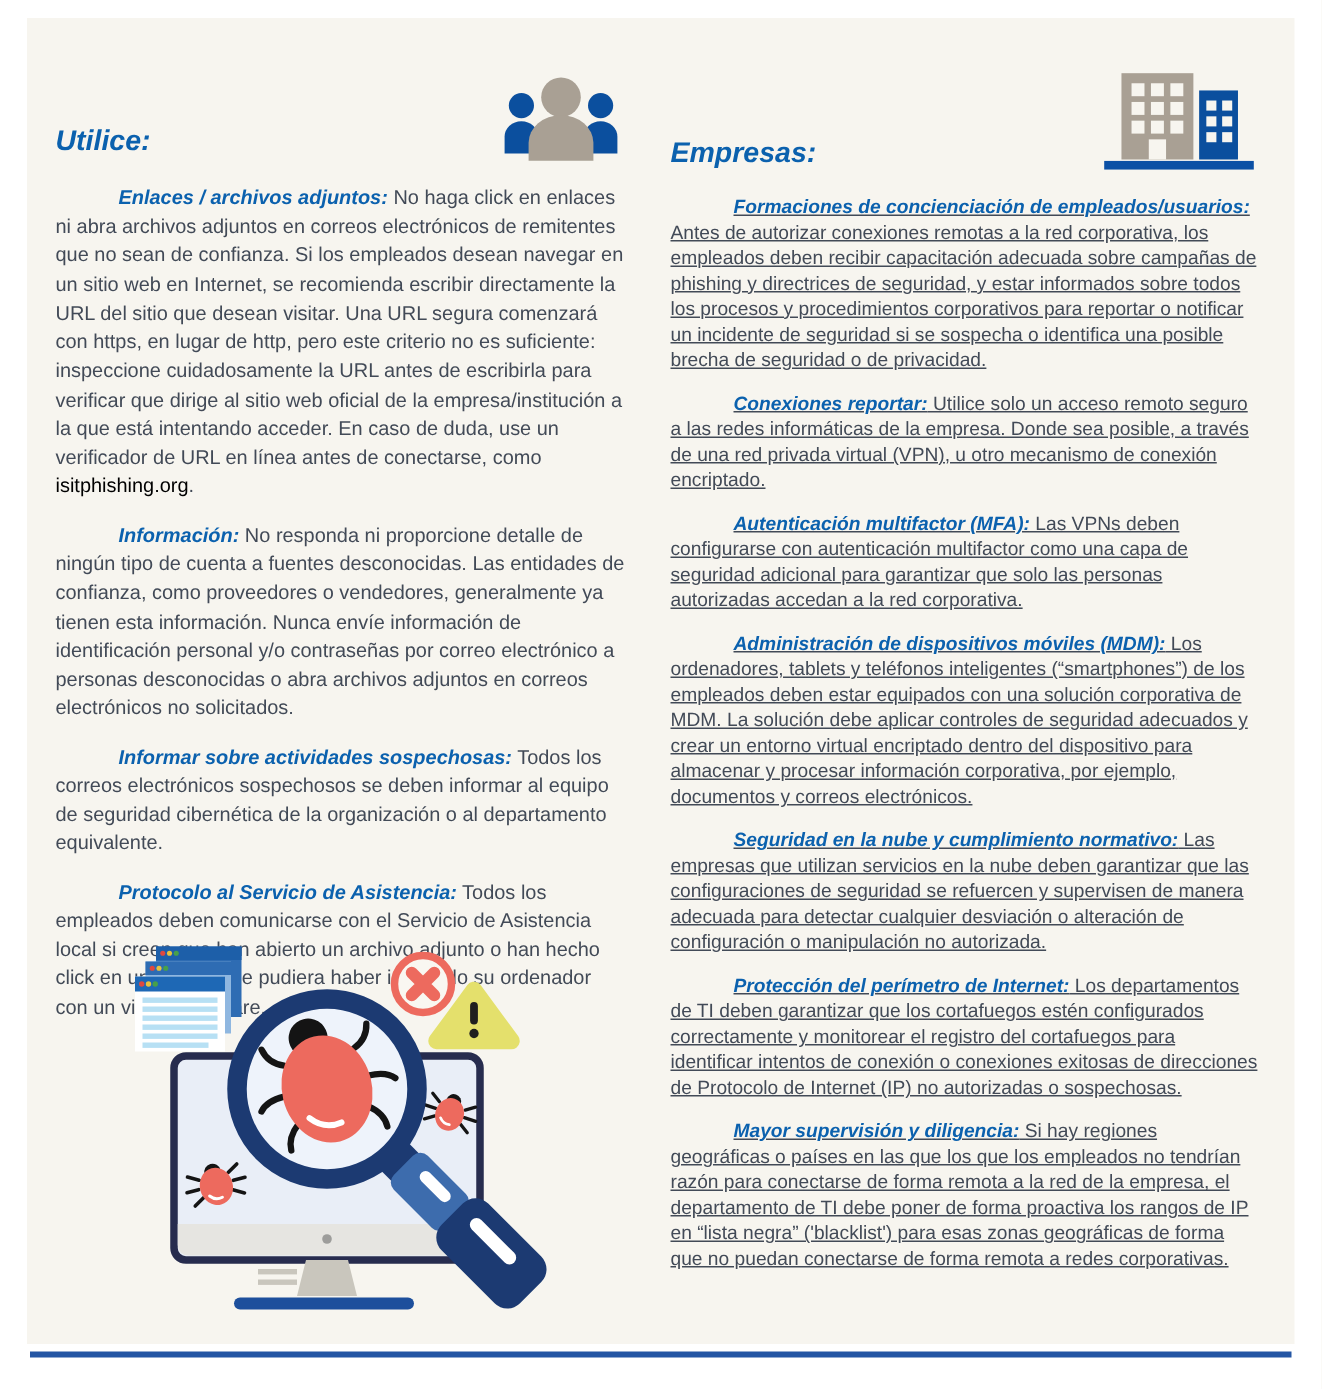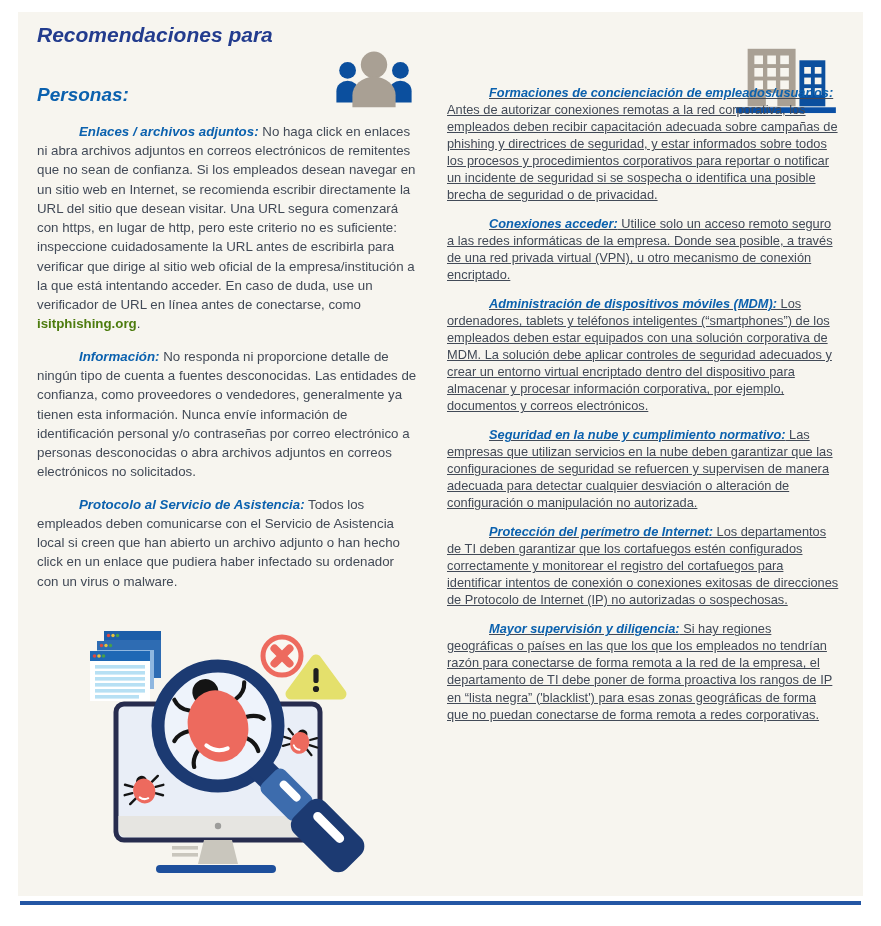--- a/index.html
+++ b/index.html
@@ -28,30 +28,30 @@
   .section-heading{
     font-size:19px;font-weight:bold;font-style:italic;color:#0b61ae;
     margin:0 0 15px 0;line-height:1.2;
   }
   .col-right .section-heading{margin-top:8px;margin-bottom:14px;}
   .para{
     font-size:13.3px;line-height:1.45;color:#424a57;margin:0 0 13px 0;
   }
   .col-right .para{font-size:12.8px;line-height:1.33;margin-bottom:12px;text-decoration:underline;}
   .para .lead{font-weight:bold;font-style:italic;color:#0b61ae;margin-left:42px;}
-  .para b{font-weight:bold;color:#4d7c0f;}
+  .para b{font-weight:normal;color:#000000;}
   .illustration{position:absolute;left:76px;top:618px;width:322px;height:294px;}
 </style>
 </head>
 <body>
 
 <div class="panel"></div>
 
 <div class="doc-title">
-  <span>Recomendaciones para</span><br>
+  <br>
 </div>
 
 <svg class="people-icon" width="80" height="64" viewBox="0 0 100 80">
   <circle cx="17" cy="28" r="10.5" fill="#0b4f9e"></circle>
   <path d="M3,68 v-14 a14,13 0 0 1 28,0 v14 z" fill="#0b4f9e"></path>
   <circle cx="83" cy="28" r="10.5" fill="#0b4f9e"></circle>
   <path d="M69,68 v-14 a14,13 0 0 1 28,0 v14 z" fill="#0b4f9e"></path>
   <circle cx="50" cy="21" r="16.5" fill="#a9a094"></circle>
   <path d="M23,74 v-15 a27,23 0 0 1 54,0 v15 z" fill="#a9a094"></path>
 </svg>
@@ -76,36 +76,39 @@
       <rect x="82" y="24" width="7" height="7"></rect>
     <rect x="71" y="35" width="7" height="7"></rect>
       <rect x="82" y="35" width="7" height="7"></rect>
     <rect x="71" y="46" width="7" height="7"></rect>
       <rect x="82" y="46" width="7" height="7"></rect>
   </g>
   <rect x="0" y="66" width="104" height="6" fill="#0b50a5"></rect>
 </svg>
 
 <div class="col col-left">
-  <h2 class="section-heading">Personas:</h2>
+  <h2 class="section-heading">Utilice:</h2>
 
   <p class="para"><span class="lead">Enlaces / archivos adjuntos:</span><span> No haga click en enlaces ni abra archivos adjuntos en correos electrónicos de remitentes que no sean de confianza. Si los empleados desean navegar en un sitio web en Internet, se recomienda escribir directamente la URL del sitio que desean visitar. Una URL segura comenzará con https, en lugar de http, pero este criterio no es suficiente: inspeccione cuidadosamente la URL antes de escribirla para verificar que dirige al sitio web oficial de la empresa/institución a la que está intentando acceder. En caso de duda, use un verificador de URL en línea antes de conectarse, como </span><b>isitphishing.org</b><span>.</span></p>
 
   <p class="para"><span class="lead">Información:</span><span> No responda ni proporcione detalle de ningún tipo de cuenta a fuentes desconocidas. Las entidades de confianza, como proveedores o vendedores, generalmente ya tienen esta información. Nunca envíe información de identificación personal y/o contraseñas por correo electrónico a personas desconocidas o abra archivos adjuntos en correos electrónicos no solicitados.</span></p>
 
+  <p class="para"><span class="lead">Informar sobre actividades sospechosas:</span><span> Todos los correos electrónicos sospechosos se deben informar al equipo de seguridad cibernética de la organización o al departamento equivalente.</span></p>
 
   <p class="para"><span class="lead">Protocolo al Servicio de Asistencia:</span><span> Todos los empleados deben comunicarse con el Servicio de Asistencia local si creen que han abierto un archivo adjunto o han hecho click en un enlace que pudiera haber infectado su ordenador con un virus o malware.</span></p>
 </div>
 
 <div class="col col-right">
+  <h2 class="section-heading">Empresas:</h2>
 
   <p class="para"><span class="lead">Formaciones de concienciación de empleados/usuarios:</span><span> Antes de autorizar conexiones remotas a la red corporativa, los empleados deben recibir capacitación adecuada sobre campañas de phishing y directrices de seguridad, y estar informados sobre todos los procesos y procedimientos corporativos para reportar o notificar un incidente de seguridad si se sospecha o identifica una posible brecha de seguridad o de privacidad.</span></p>
 
-  <p class="para"><span class="lead">Conexiones acceder:</span><span> Utilice solo un acceso remoto seguro a las redes informáticas de la empresa. Donde sea posible, a través de una red privada virtual (VPN), u otro mecanismo de conexión encriptado.</span></p>
-
+  <p class="para"><span class="lead">Conexiones reportar:</span><span> Utilice solo un acceso remoto seguro a las redes informáticas de la empresa. Donde sea posible, a través de una red privada virtual (VPN), u otro mecanismo de conexión encriptado.</span></p>
+
+  <p class="para"><span class="lead">Autenticación multifactor (MFA):</span><span> Las VPNs deben configurarse con autenticación multifactor como una capa de seguridad adicional para garantizar que solo las personas autorizadas accedan a la red corporativa.</span></p>
 
   <p class="para"><span class="lead">Administración de dispositivos móviles (MDM):</span><span> Los ordenadores, tablets y teléfonos inteligentes (“smartphones”) de los empleados deben estar equipados con una solución corporativa de MDM. La solución debe aplicar controles de seguridad adecuados y crear un entorno virtual encriptado dentro del dispositivo para almacenar y procesar información corporativa, por ejemplo, documentos y correos electrónicos.</span></p>
 
   <p class="para"><span class="lead">Seguridad en la nube y cumplimiento normativo:</span><span> Las empresas que utilizan servicios en la nube deben garantizar que las configuraciones de seguridad se refuercen y supervisen de manera adecuada para detectar cualquier desviación o alteración de configuración o manipulación no autorizada.</span></p>
 
   <p class="para"><span class="lead">Protección del perímetro de Internet:</span><span> Los departamentos de TI deben garantizar que los cortafuegos estén configurados correctamente y monitorear el registro del cortafuegos para identificar intentos de conexión o conexiones exitosas de direcciones de Protocolo de Internet (IP) no autorizadas o sospechosas.</span></p>
 
   <p class="para"><span class="lead">Mayor supervisión y diligencia:</span><span> Si hay regiones geográficas o países en las que los que los empleados no tendrían razón para conectarse de forma remota a la red de la empresa, el departamento de TI debe poner de forma proactiva los rangos de IP en “lista negra” ('blacklist') para esas zonas geográficas de forma que no puedan conectarse de forma remota a redes corporativas.</span></p>
 </div>
 

